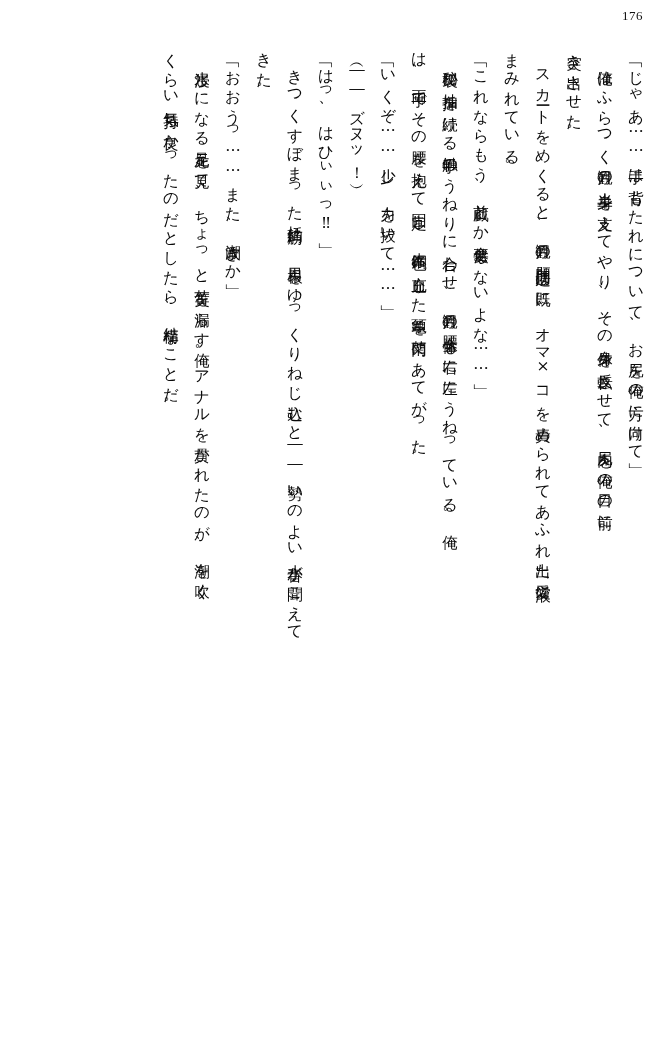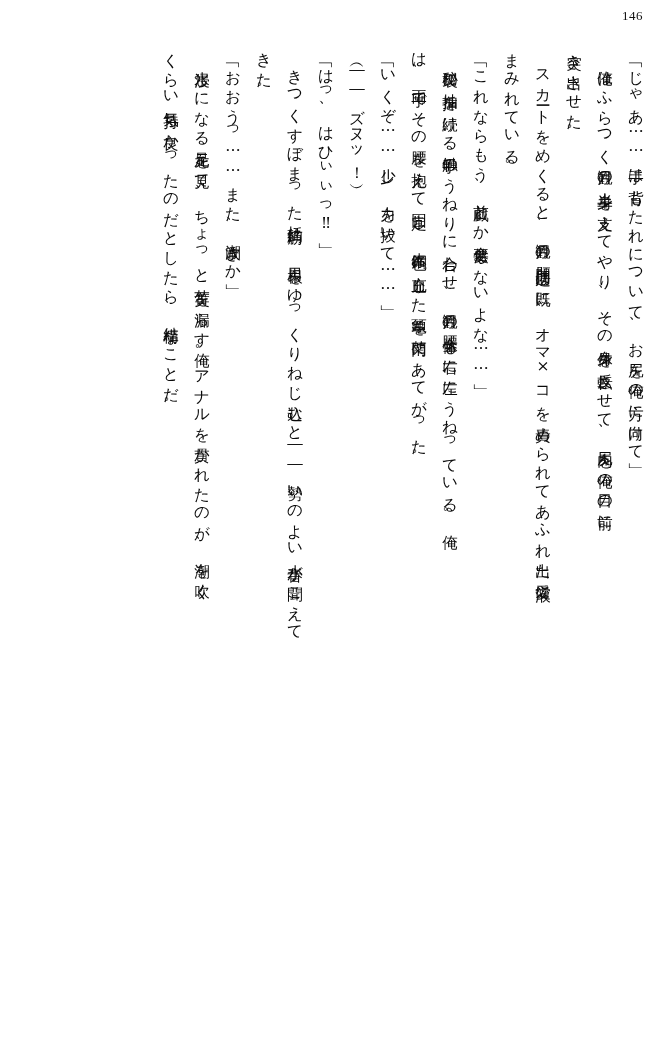--- a/index.html
+++ b/index.html
@@ -54,21 +54,21 @@
   }
   .vline.indent {
     padding-top: 16px;
   }
 </style>
 </head>
 <body>
 
 <div class="page">
 
-  <div class="page-number">146</div>
+  <div class="page-number">176</div>
 
   <div class="text-frame">
     <div class="vline indent">「じゃあ……手は背もたれについて、お尻を俺の方に向けて」</div>
     <div class="vline">　俺はふらつく観月の上半身を支えてやり、その身体を反転させて、尻肉を俺の目の前に</div>
     <div class="vline">突き出させた。</div>
     <div class="vline">　スカートをめくると、観月の肛門周辺は既に、オマ×コを責められてあふれ出た愛液に</div>
     <div class="vline">まみれている。</div>
     <div class="vline indent">「これならもう、前戯とか全然要らないよな……」</div>
     <div class="vline">　秘裂に抽挿を続ける触手のうねりに合わせ、観月の腰全体も右に左にうねっている。俺</div>
     <div class="vline">は、両手でその腰を抱えて固定し、赤銅色に充血した亀頭を菊門にあてがった。</div>

